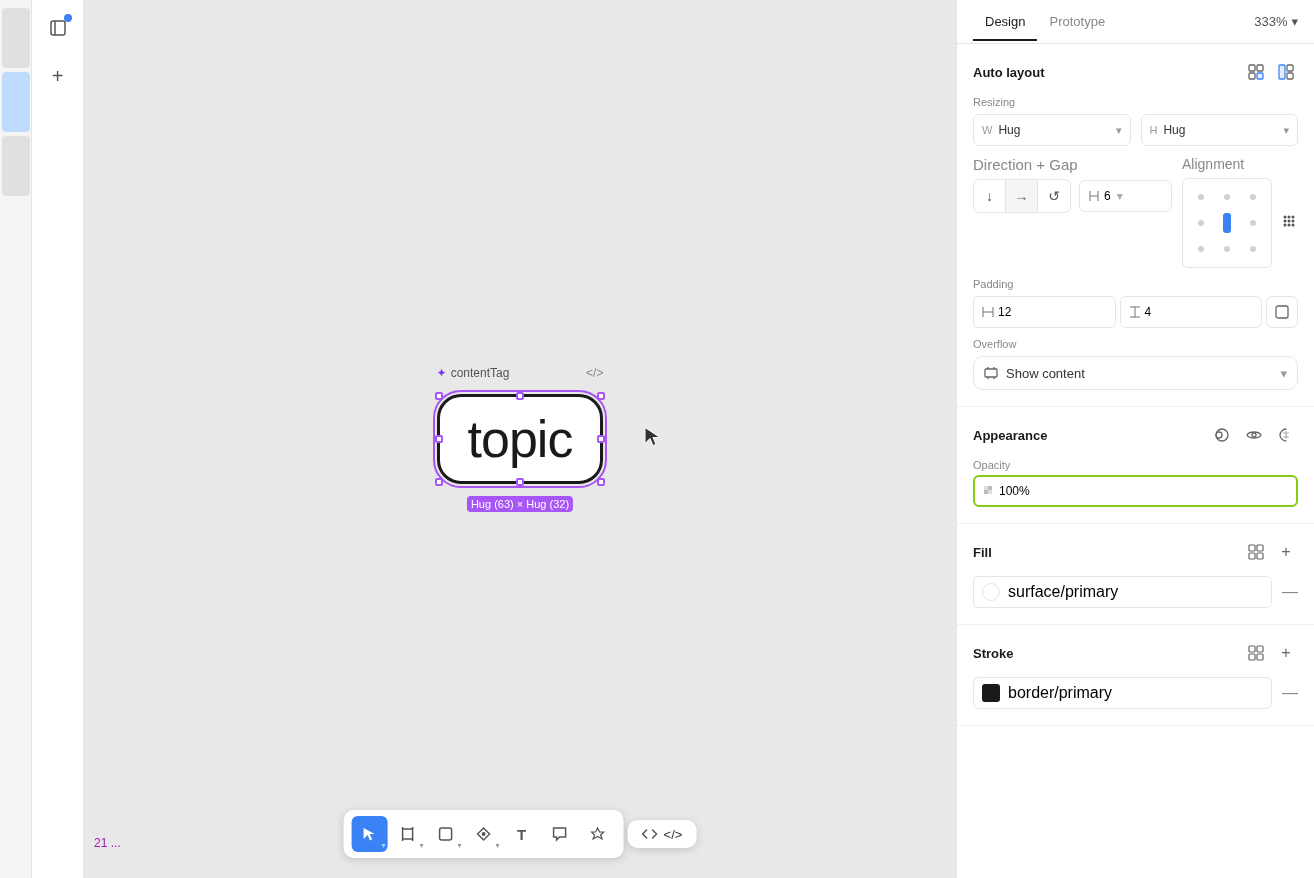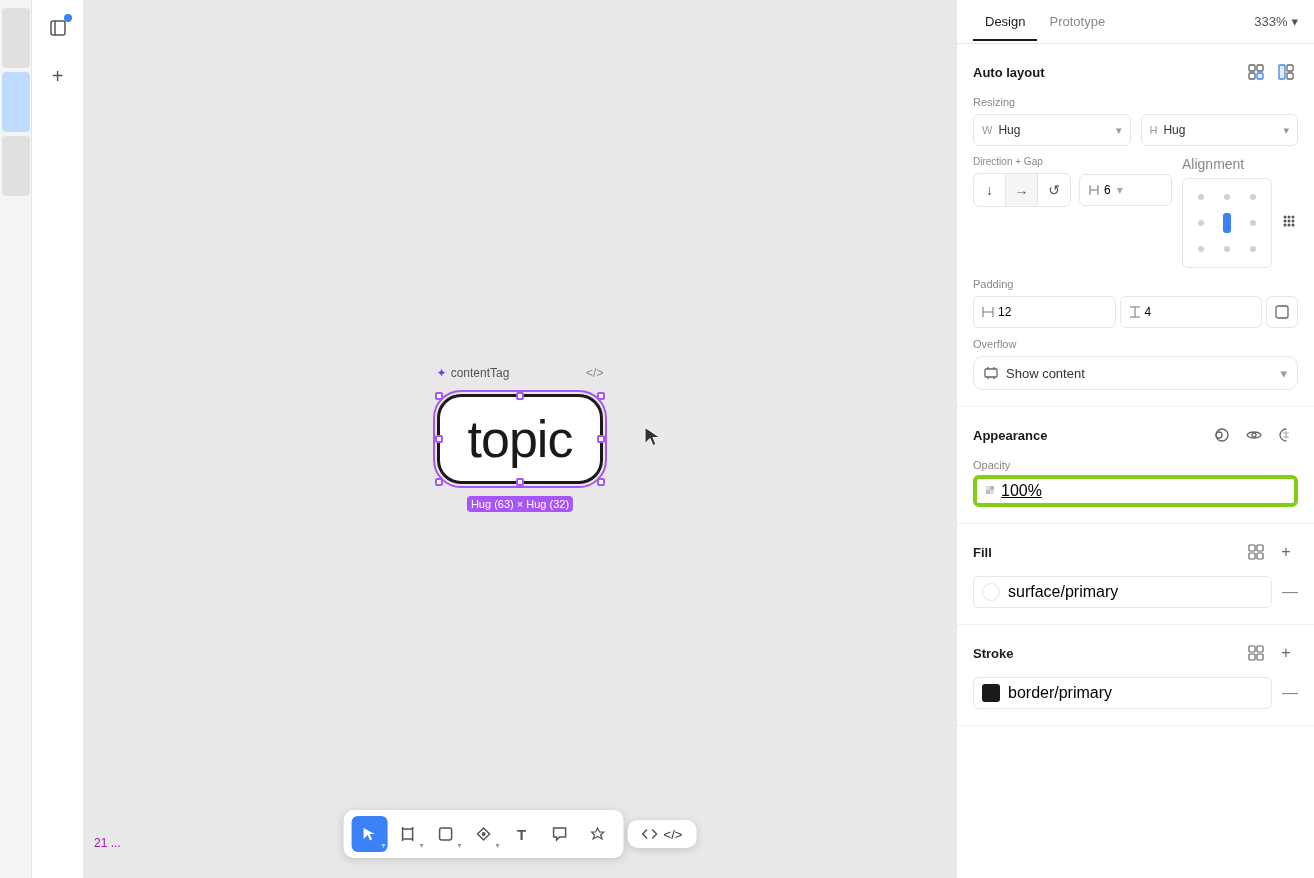--- a/index.html
+++ b/index.html
@@ -491,28 +491,27 @@
 
     .prop-label {
       font-size: 11px;
       color: #888;
       margin-bottom: 4px;
     }
 
     .prop-input {
       width: 100%;
       height: 32px;
-      border: 4px solid #84cc16;
+      border: 2px solid #84cc16;
       border-radius: 6px;
       display: flex;
       align-items: center;
       padding: 0 8px;
-      font-size: 16px;
+      font-size: 12px;
       gap: 4px;
-      text-decoration: underline;
     }
 
     .corner-expand-btn {
       width: 32px;
       height: 32px;
       border: 1px solid #e5e5e5;
       border-radius: 6px;
       display: flex;
       align-items: center;
       justify-content: center;
@@ -776,21 +775,21 @@
           <span class="label">H</span>
           <span>Hug</span>
           <span style="margin-left:auto; color:#999; font-size:11px;">▾</span>
         </div>
       </div>
     </div>
 
     <div style="display:flex; gap:10px; margin-bottom:10px;">
 
       <div style="flex:1;">
-        <div style="font-size:10px; color:#888; margin-bottom:6px;">Direction + Gap</div>
+        <div style="font-size:15px; color:#888; margin-bottom:6px;">Direction + Gap</div>
         <div class="direction-row">
           <div class="dir-btn-group">
             <div class="dir-btn">↓</div>
             <div class="dir-btn active">→</div>
             <div class="dir-btn">↺</div>
           </div>
           <div class="gap-input">
             <svg width="12" height="12" viewBox="0 0 12 12" fill="none">
               <line x1="2" y1="1" x2="2" y2="11" stroke="#888" stroke-width="1.2"></line>
               <line x1="10" y1="1" x2="10" y2="11" stroke="#888" stroke-width="1.2"></line>

